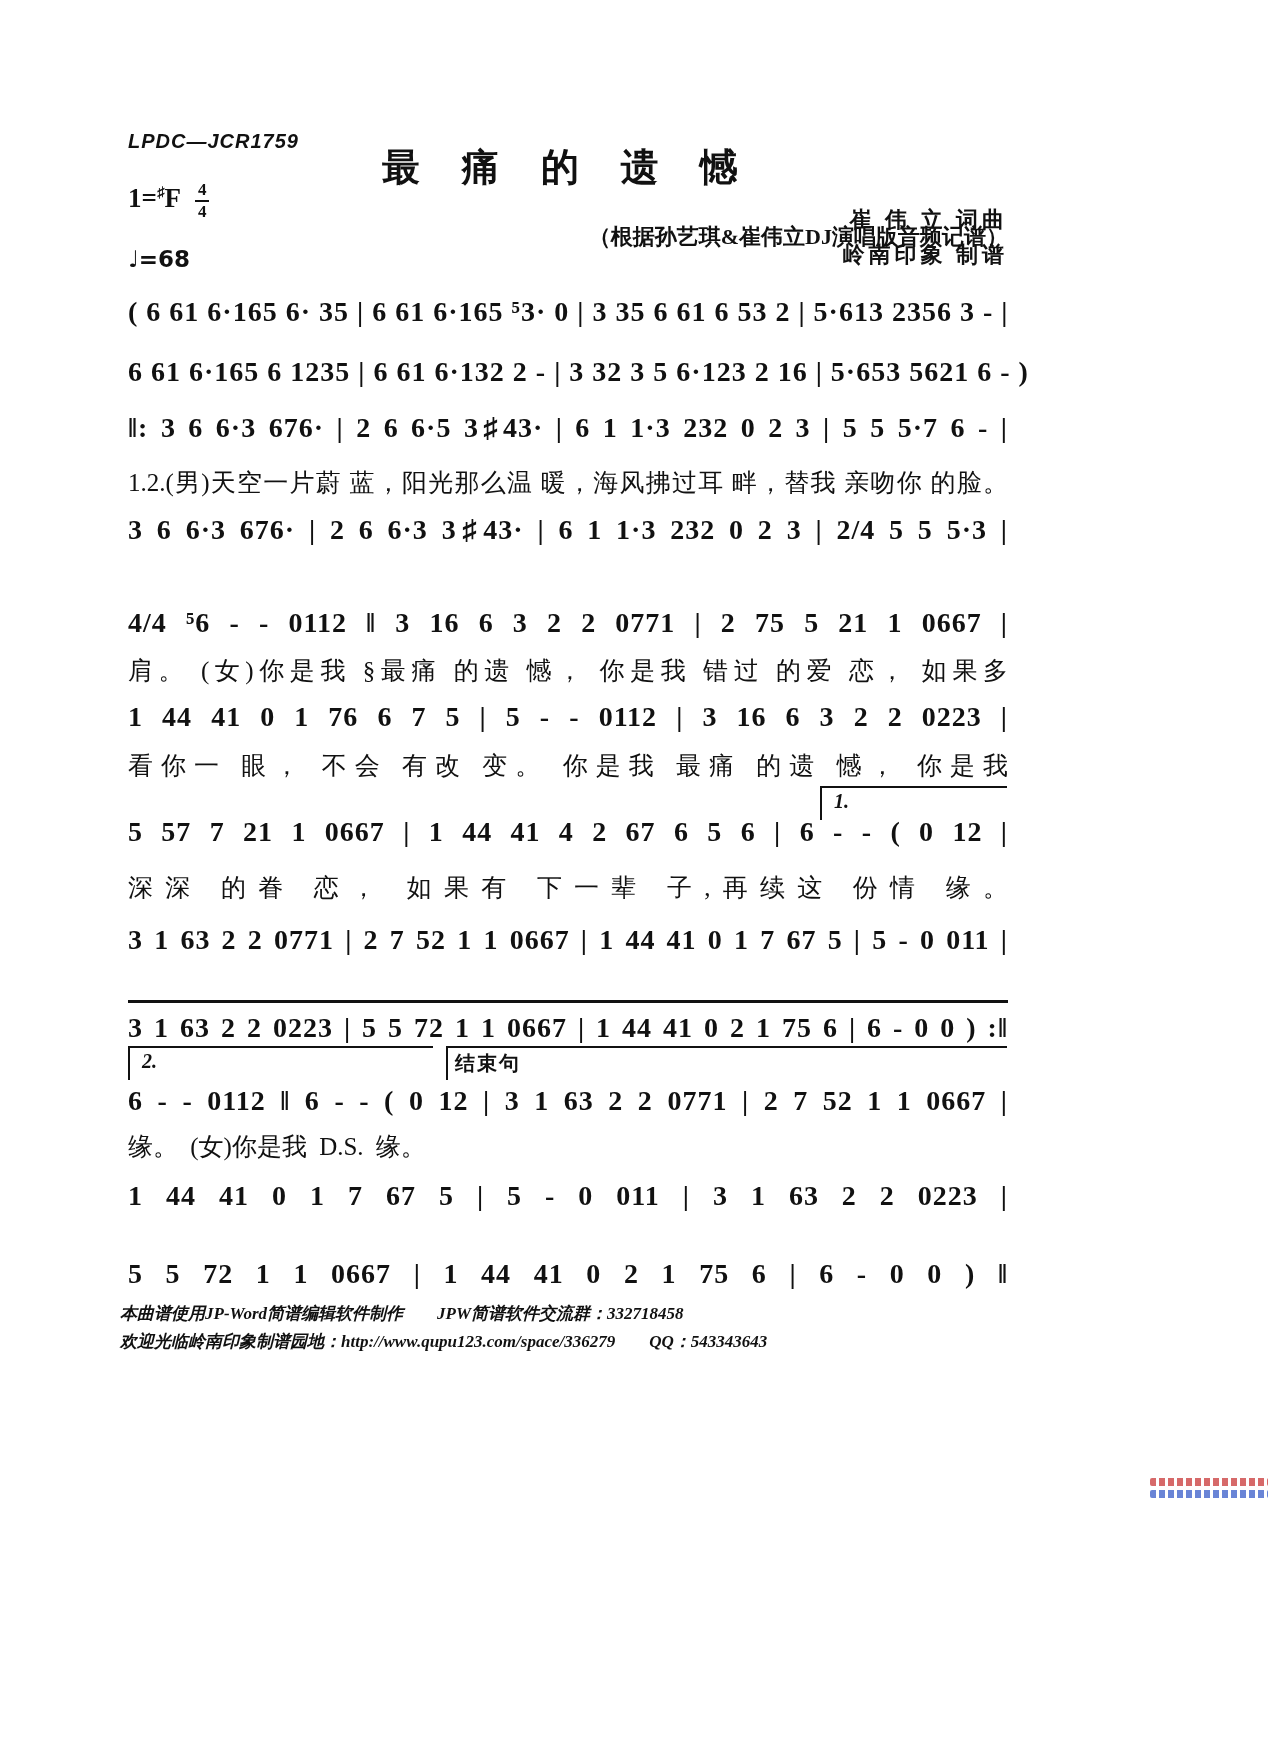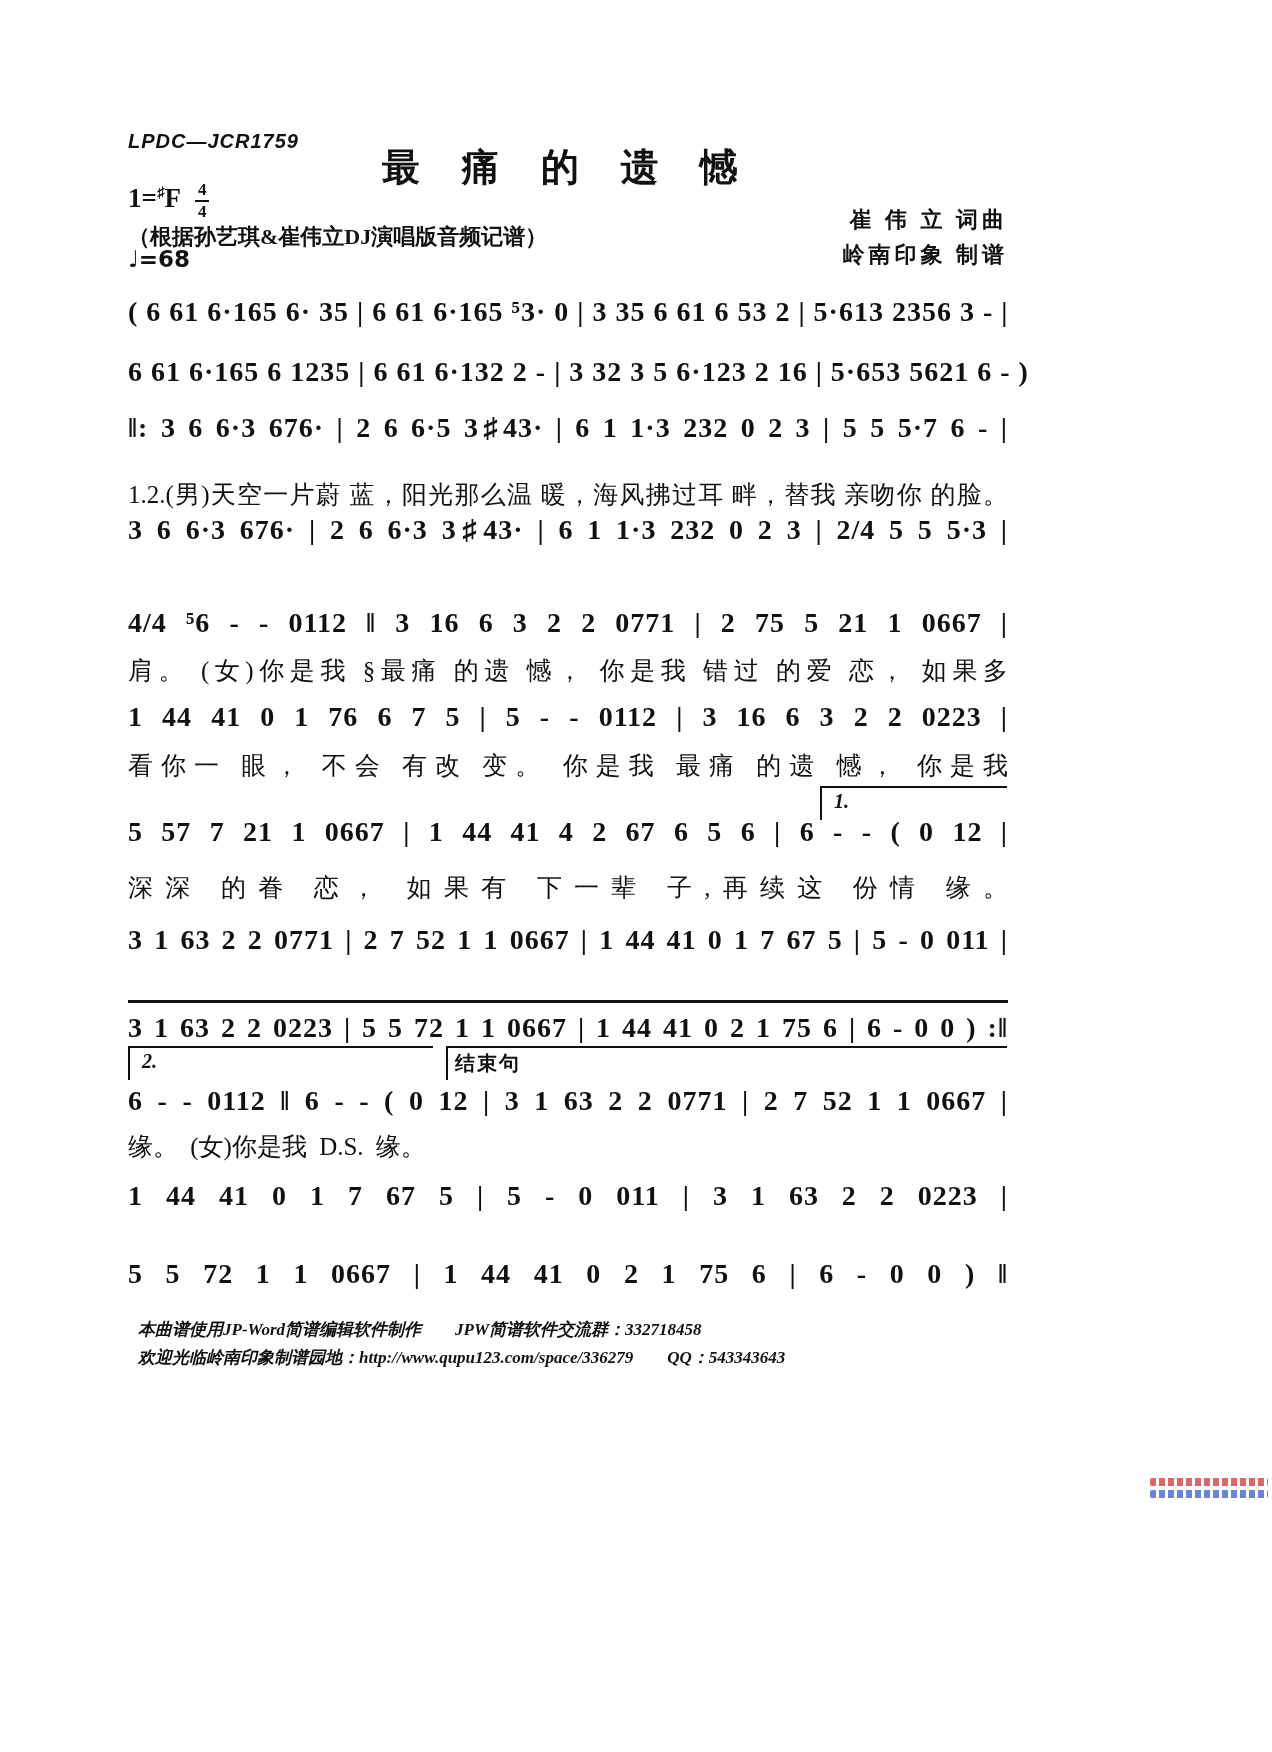--- a/index.html
+++ b/index.html
@@ -28,21 +28,21 @@
   }
   .keyrow .sharp{font-size:15px;vertical-align:super;font-weight:700;}
   .meter{
     display:inline-flex;flex-direction:column;align-items:center;
     vertical-align:middle;margin-left:14px;line-height:1.02;
     font:700 17px "Liberation Serif","DejaVu Serif",serif;
   }
   .meter .mtop{border-bottom:2px solid #111;padding:0 3px;}
   .subtitle{
     left:128px;top:222px;width:880px;
-    text-align:left;
+    text-align:right;
     font:600 22px "Liberation Serif","DejaVu Serif",serif;
   }
   .credit{
     right:264px;text-align:right;
     font:600 22px "Liberation Serif","DejaVu Serif",serif;
     letter-spacing:4px;
   }
   .c1{top:205px;font-family:Liberation Serif, serif;}
   .c2{top:240px;}
   .tempo{
@@ -68,23 +68,22 @@
     border-top:2px solid #111;border-left:2px solid #111;
     font:italic 700 20px "Liberation Serif","DejaVu Serif",serif;
     padding:2px 0 0 12px;box-sizing:border-box;
   }
   .volta.ending{font-style:normal;font-weight:600;letter-spacing:2px;}
   .sysline{
     position:absolute;left:128px;width:880px;height:0;
     border-top:3px solid #111;
   }
   .footer{
-    left:138px;
+    left:120px;
     font:italic 600 17px "Liberation Serif","DejaVu Serif",serif;
-    margin-top:16px;
   }
   .f1{top:1302px;}
   .f2{top:1330px;}
   .wm{position:absolute;left:1150px;width:118px;height:8px;border-radius:2px;opacity:.8;}
   .wm.red{top:1478px;background:repeating-linear-gradient(90deg,#cc4444 0 6px,#ffffff 6px 9px);}
   .wm.blue{top:1490px;background:repeating-linear-gradient(90deg,#4466cc 0 6px,#ffffff 6px 9px);}
 </style>
 </head>
 <body>
 
@@ -103,21 +102,21 @@
   <div class="abs subtitle">（根据孙艺琪&amp;崔伟立DJ演唱版音频记谱）</div>
 
   <div class="abs credit c1">崔 伟 立 词曲</div>
   <div class="abs credit c2">岭南印象 制谱</div>
 
   <div class="abs tempo">♩=68</div>
 
   <div class="line notation" style="top:296px">( 6 61 6·165 6· 35 | 6 61 6·165 ⁵3· 0 | 3 35 6 61 6 53 2 | 5·613 2356 3 - |</div>
   <div class="line notation" style="top:356px">6 61 6·165 6 1235 | 6 61 6·132 2 - | 3 32 3 5 6·123 2 16 | 5·653 5621 6 - )</div>
   <div class="line notation" style="top:412px">‖: 3 6 6·3 676· | 2 6 6·5 3♯43· | 6 1 1·3 232 0 2 3 | 5 5 5·7 6 - |</div>
-  <div class="line lyrics" style="top:478px">1.2.(男)天空一片蔚 蓝，阳光那么温 暖，海风拂过耳 畔，替我 亲吻你 的脸。</div>
+  <div class="line lyrics" style="top:466px">1.2.(男)天空一片蔚 蓝，阳光那么温 暖，海风拂过耳 畔，替我 亲吻你 的脸。</div>
   <div class="line notation" style="top:514px">3 6 6·3 676· | 2 6 6·3 3♯43· | 6 1 1·3 232 0 2 3 | 2/4 5 5 5·3 |</div>
   <div class="line notation" style="top:607px">4/4 ⁵6 - - 0112 ‖ 3 16 6 3 2 2 0771 | 2 75 5 21 1 0667 |</div>
   <div class="line lyrics" style="top:654px">肩。 (女)你是我 §最痛 的遗 憾， 你是我 错过 的爱 恋， 如果多</div>
   <div class="line notation" style="top:701px">1 44 41 0 1 76 6 7 5 | 5 - - 0112 | 3 16 6 3 2 2 0223 |</div>
   <div class="line lyrics" style="top:749px">看你一 眼， 不会 有改 变。 你是我 最痛 的遗 憾， 你是我</div>
 
   <div class="volta" style="left:820px;top:786px;width:187px;"><span>1.</span></div>
 
   <div class="line notation" style="top:816px">5 57 7 21 1 0667 | 1 44 41 4 2 67 6 5 6 | 6 - - ( 0 12 |</div>
   <div class="line lyrics" style="top:871px">深深 的眷 恋， 如果有 下一辈 子,再续这 份情 缘。</div>

